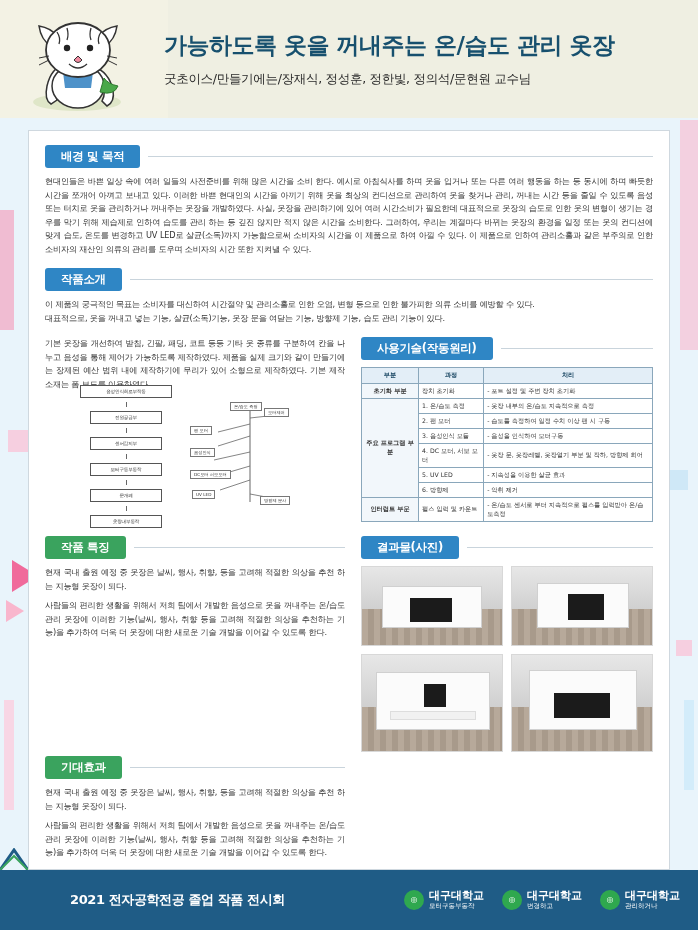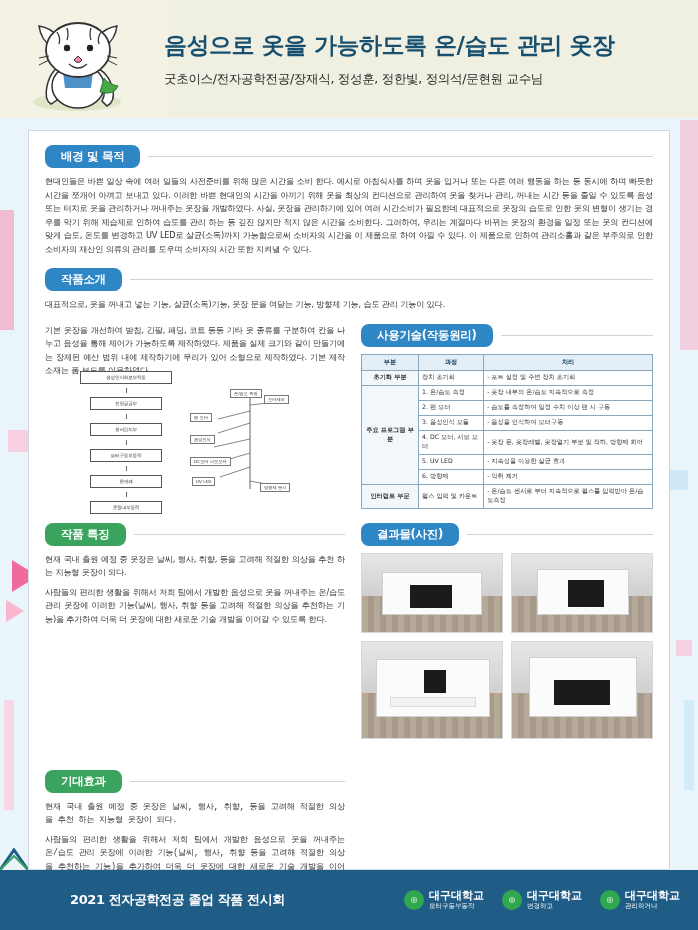--- a/index.html
+++ b/index.html
@@ -59,21 +59,21 @@
     height:740px;
     box-sizing:border-box;
     padding:14px 16px 10px 16px;
   }
   .sec-label{
     display:inline-block;
     background:#3aa35e;
     color:#fff;
     font-size:11.5px;font-weight:bold;
     padding:4px 16px;
-    border-radius:8px;
+    border-radius:3px;
     letter-spacing:-0.3px;
     text-align:center;
   }
   .sec-label.blue{background:#2f86c5;}
   .sec-head{
     display:flex;align-items:center;gap:8px;margin-bottom:7px;
   }
   .sec-rule{flex:1;height:1px;background:#c9d4dc;}
   .body-text{
     font-size:8.2px;line-height:1.65;color:#333;text-align:justify;
@@ -180,40 +180,41 @@
       <path d="M52 26 q4 6 2 12 M62 22 q2 7 0 12 M86 22 q-2 7 0 12 M96 26 q-4 6 -2 12" stroke="#333" stroke-width="1.3" fill="none"></path>
       <circle cx="62" cy="42" r="3.2" fill="#222"></circle>
       <circle cx="85" cy="42" r="3.2" fill="#222"></circle>
       <path d="M73 50 l-4 4 q4 5 8 0z" fill="#f08aa0" stroke="#333" stroke-width="1"></path>
       <path d="M64 58 q9 8 18 0" stroke="#333" stroke-width="1.3" fill="none"></path>
       <path d="M44 50 l-10 2 M44 54 l-10 5 M102 50 l10 2 M102 54 l10 5" stroke="#333" stroke-width="1" fill="none"></path>
       <path d="M95 86 q14 4 18 -6 q-10 -2 -14 -8 z" fill="#4aa84a" stroke="#2d7a2d" stroke-width="1"></path>
     </svg>
   </div>
   <div class="title-block">
-    <div class="main-title">음성으로 옷을 가능하도록 온/습도 관리 옷장</div>
-    <div class="sub-title">굿초이스/전자공학전공/장재식, 정성훈, 정한빛, 정의석/문현원 교수님</div>
+    <div class="main-title">가능하도록 옷을 꺼내주는 온/습도 관리 옷장</div>
+    <div class="sub-title">굿초이스/만들기에는/장재식, 정성훈, 정한빛, 정의석/문현원 교수님</div>
   </div>
 </div>
 
 <div class="poster">
 
   <div class="block">
     <div class="sec-head">
       <span class="sec-label blue">배경 및 목적</span>
       <span class="sec-rule"></span>
     </div>
     <div class="body-text">현대인들은 바쁜 일상 속에 여러 일들의 사전준비를 위해 많은 시간을 소비 한다. 예시로 아침식사를 하며 옷을 입거나 또는 다른 여러 행동을 하는 등 동시에 하며 빠듯한 시간을 쪼개어 아껴고 보내고 있다. 이러한 바쁜 현대인의 시간을 아끼기 위해 옷을 최상의 컨디션으로 관리하여 옷을 찾거나 관리, 꺼내는 시간 등을 줄일 수 있도록 음성 또는 터치로 옷을 관리하거나 꺼내주는 옷장을 개발하였다. 사실, 옷장을 관리하기에 있어 여러 시간소비가 필요한데 대표적으로 옷장의 습도로 인한 옷의 변형이 생기는 경우를 막기 위해 제습제로 인하여 습도를 관리 하는 등 깊진 않지만 적지 않은 시간을 소비한다. 그러하여, 우리는 계절마다 바뀌는 옷장의 환경을 일정 또는 옷의 컨디션에 맞게 습도, 온도를 변경하고 UV LED로 살균(소독)까지 가능함으로써 소비자의 시간을 이 제품으로 하여 아낄 수 있다. 이 제품으로 인하여 관리소홀과 같은 부주의로 인한 소비자의 재산인 의류의 관리를 도우며 소비자의 시간 또한 지켜낼 수 있다.</div>
   </div>
 
   <div class="block">
     <div class="sec-head">
       <span class="sec-label blue">작품소개</span>
       <span class="sec-rule"></span>
     </div>
+    <div class="body-text">이 제품의 궁극적인 목표는 소비자를 대신하여 시간절약 및 관리소홀로 인한 오염, 변형 등으로 인한 불가피한 의류 소비를 예방할 수 있다.</div>
     <div class="body-text">대표적으로, 옷을 꺼내고 넣는 기능, 살균(소독)기능, 옷장 문을 여닫는 기능, 방향제 기능, 습도 관리 기능이 있다.</div>
   </div>
 
   <div class="cols">
     <div class="col-l">
       <div class="body-text">기본 옷장을 개선하여 받침, 긴팔, 패딩, 코트 등등 기타 옷 종류를 구분하여 칸을 나누고 음성을 통해 제어가 가능하도록 제작하였다. 제품을 실제 크기와 같이 만들기에는 장제된 예산 범위 내에 제작하기에 무리가 있어 소형으로 제작하였다. 기본 제작 소재는 폼 보드를 이용하였다.</div>
       <div class="diagram">
         <div class="flow-col">
           <div class="flow-box wide">음성인식회로부작동</div>
           <div class="flow-line"></div>
@@ -335,21 +336,21 @@
         <div class="photo big">
           <div class="wall"></div>
             <div class="floor"></div>
           <div class="box" style="left:12%;top:16%;width:76%;height:60%;"></div>
           <div class="dark" style="left:30%;top:40%;width:40%;height:26%;"></div>
         </div>
       </div>
     </div>
   </div>
 
-  <div class="block" style="margin-top:31px;width:300px;font-family:Liberation Mono, monospace;">
+  <div class="block" style="margin-top:4px;width:300px;">
     <div class="sec-head">
       <span class="sec-label">기대효과</span>
       <span class="sec-rule"></span>
     </div>
     <div class="body-text">현재 국내 출원 예정 중 옷장은 날씨, 행사, 취향, 등을 고려해 적절한 의상을 추천 하는 지능형 옷장이 되다.</div>
     <div class="body-text" style="margin-top:6px;">사람들의 편리한 생활을 위해서 저희 팀에서 개발한 음성으로 옷을 꺼내주는 온/습도 관리 옷장에 이러한 기능(날씨, 행사, 취향 등을 고려해 적절한 의상을 추천하는 기능)을 추가하여 더욱 더 옷장에 대한 새로운 기술 개발을 이어갑 수 있도록 한다.</div>
   </div>
 
 </div>
 

